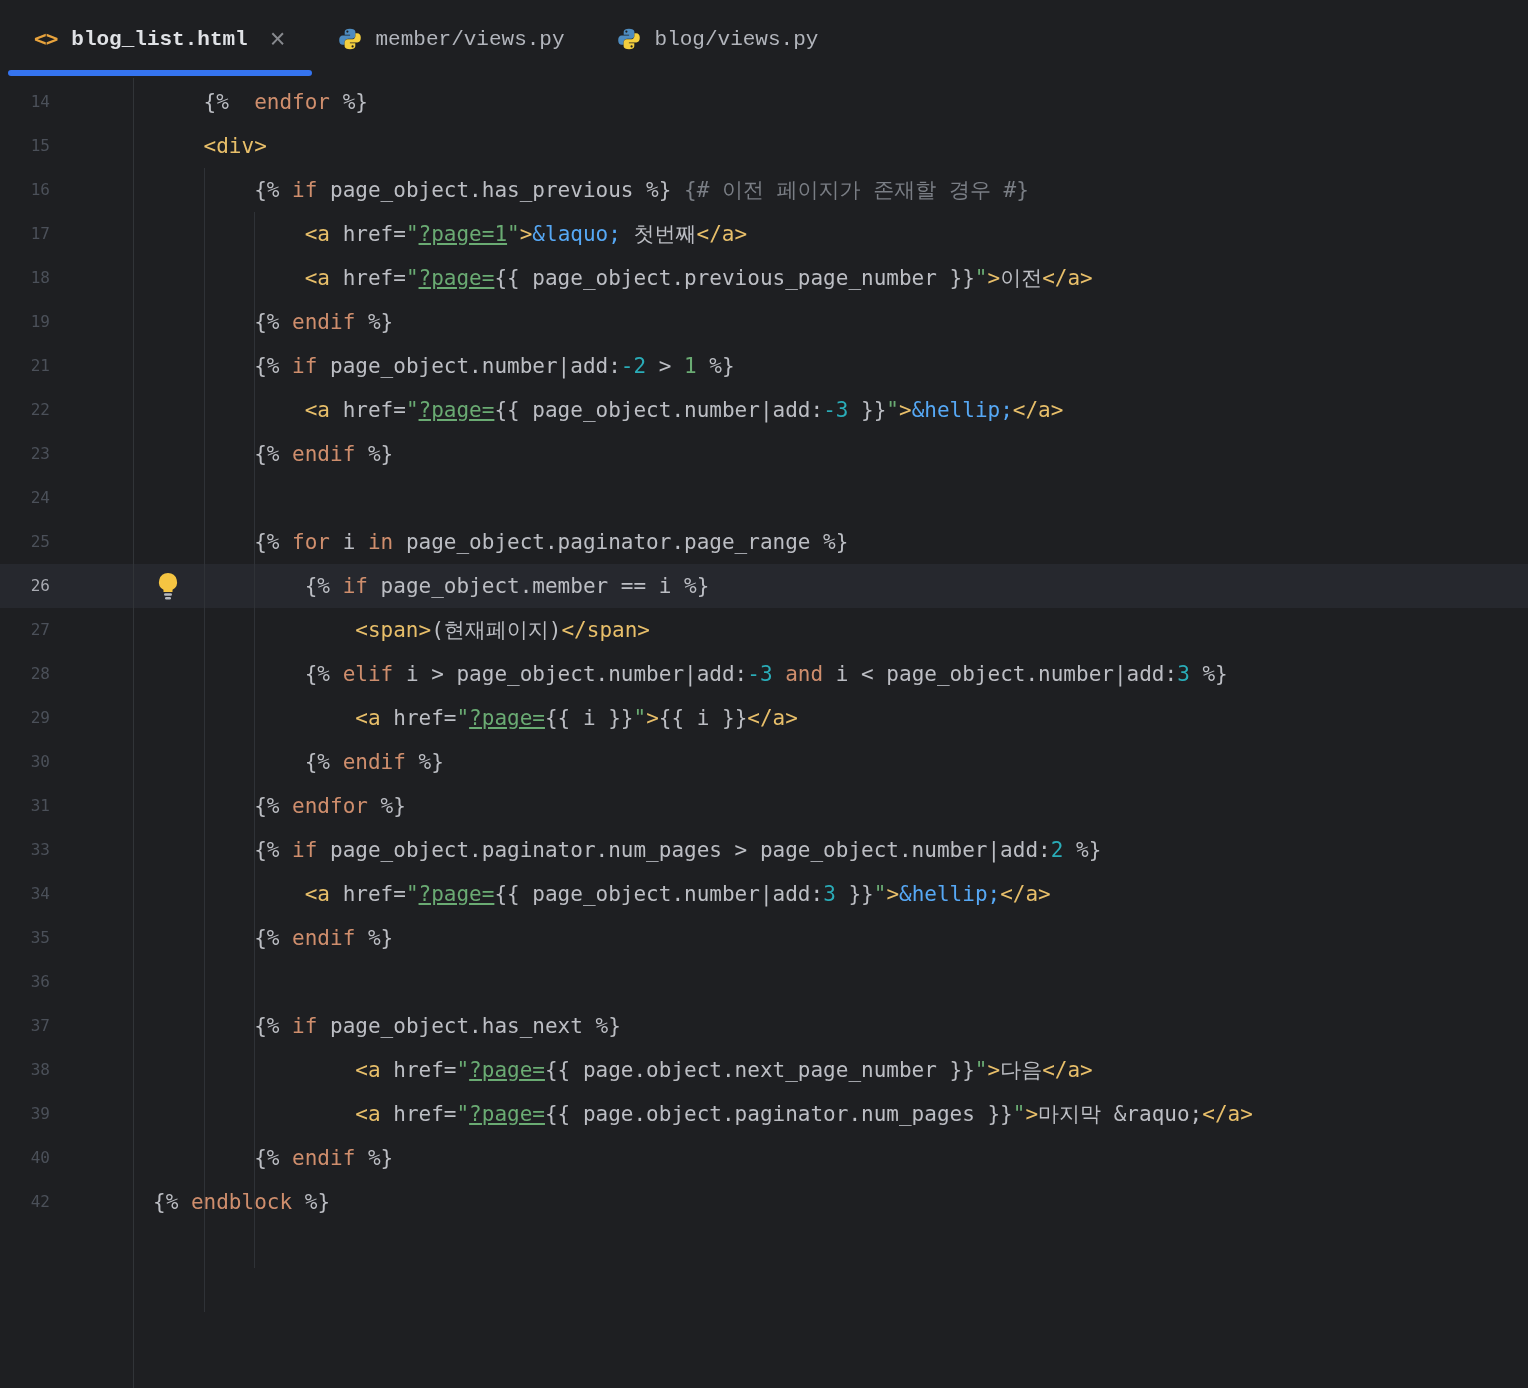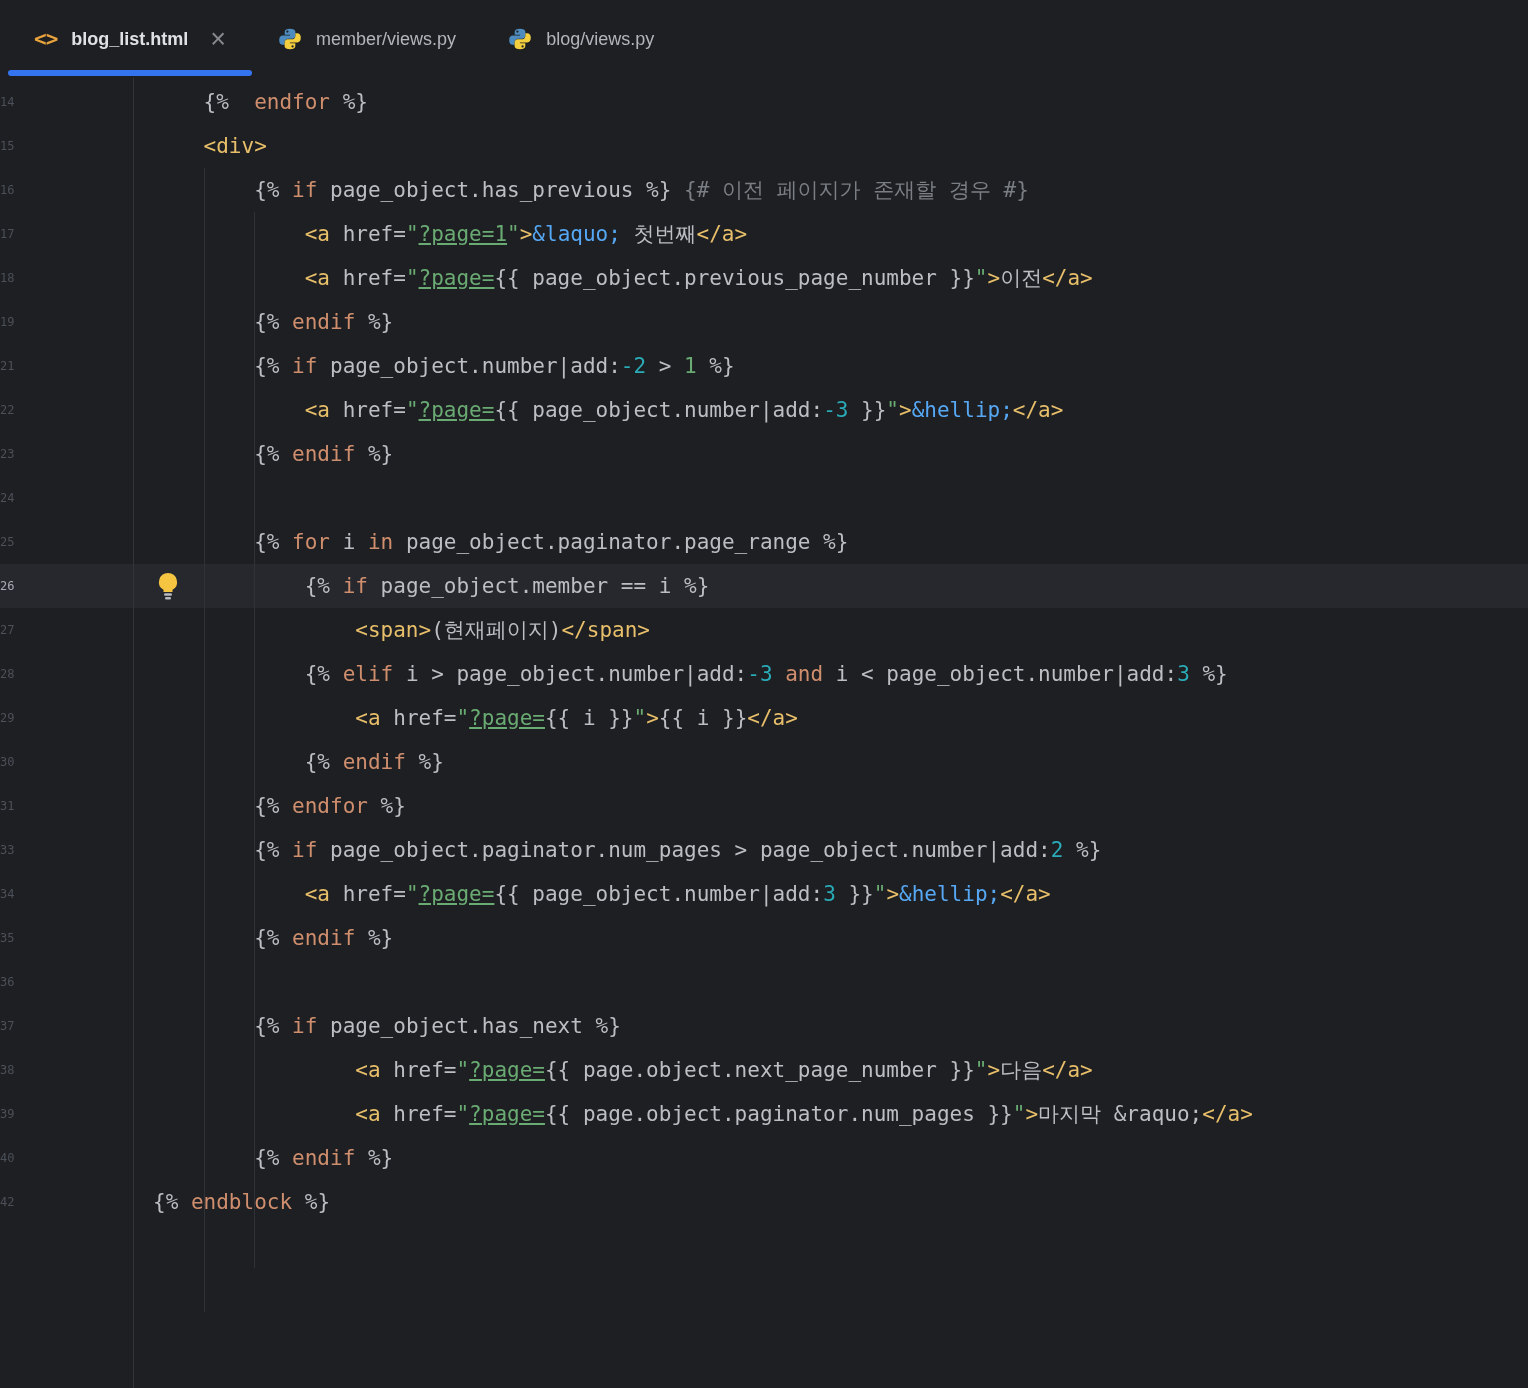--- a/index.html
+++ b/index.html
@@ -17,22 +17,23 @@
     padding-left:8px;
     background:var(--bg,#1e1f22);
   }
   .tab {
     position:relative;
     display:flex; align-items:center; gap:14px;
     padding:0 26px;
     cursor:pointer;
   }
   .tab-label {
-    font-size:18px; color:var(--tab_inactive,#b2b5bc);
+    font-size:21px; color:var(--tab_inactive,#b2b5bc);
     white-space:nowrap;
+    font-family:Liberation Mono, monospace;
   }
   .tab.active .tab-label { color:var(--tab_active,#dfe1e5); font-weight:700; }
   .tab-underline {
     position:absolute; left:0; right:0; bottom:2px; height:6px;
     border-radius:3px;
     background:var(--accent,#3574f0);
   }
   .tab-close {
     color:var(--close_icon,#87898e);
     font-size:27px; line-height:1; margin-left:8px;
@@ -62,23 +63,23 @@
   .code-area { padding-top:2px; }
   .row {
     display:flex; height:44px; line-height:44px;
     white-space:pre;
     font-family:"DejaVu Sans Mono","DejaVu Sans",monospace;
     font-size:21px;
   }
   .row.current { background:var(--current_line,#26282e); }
   .ln {
     flex:0 0 133px; width:133px;
-    text-align:left; padding-right:83px;
+    text-align:right; padding-right:83px;
     color:var(--line_number,#4b5059);
-    font-size:12px;
+    font-size:16px;
     user-select:none;
   }
   .row.current .ln { color:var(--line_number_active,#a9abb2); }
   .code { position:relative; flex:1; padding-left:20px; }
 
   .bulb { position:absolute; left:22px; top:7px; width:26px; height:30px; }
 
   
   .tk-p { color:var(--plain,#bcbec4); }
   .tk-k { color:var(--keyword,#cf8e6d); }

